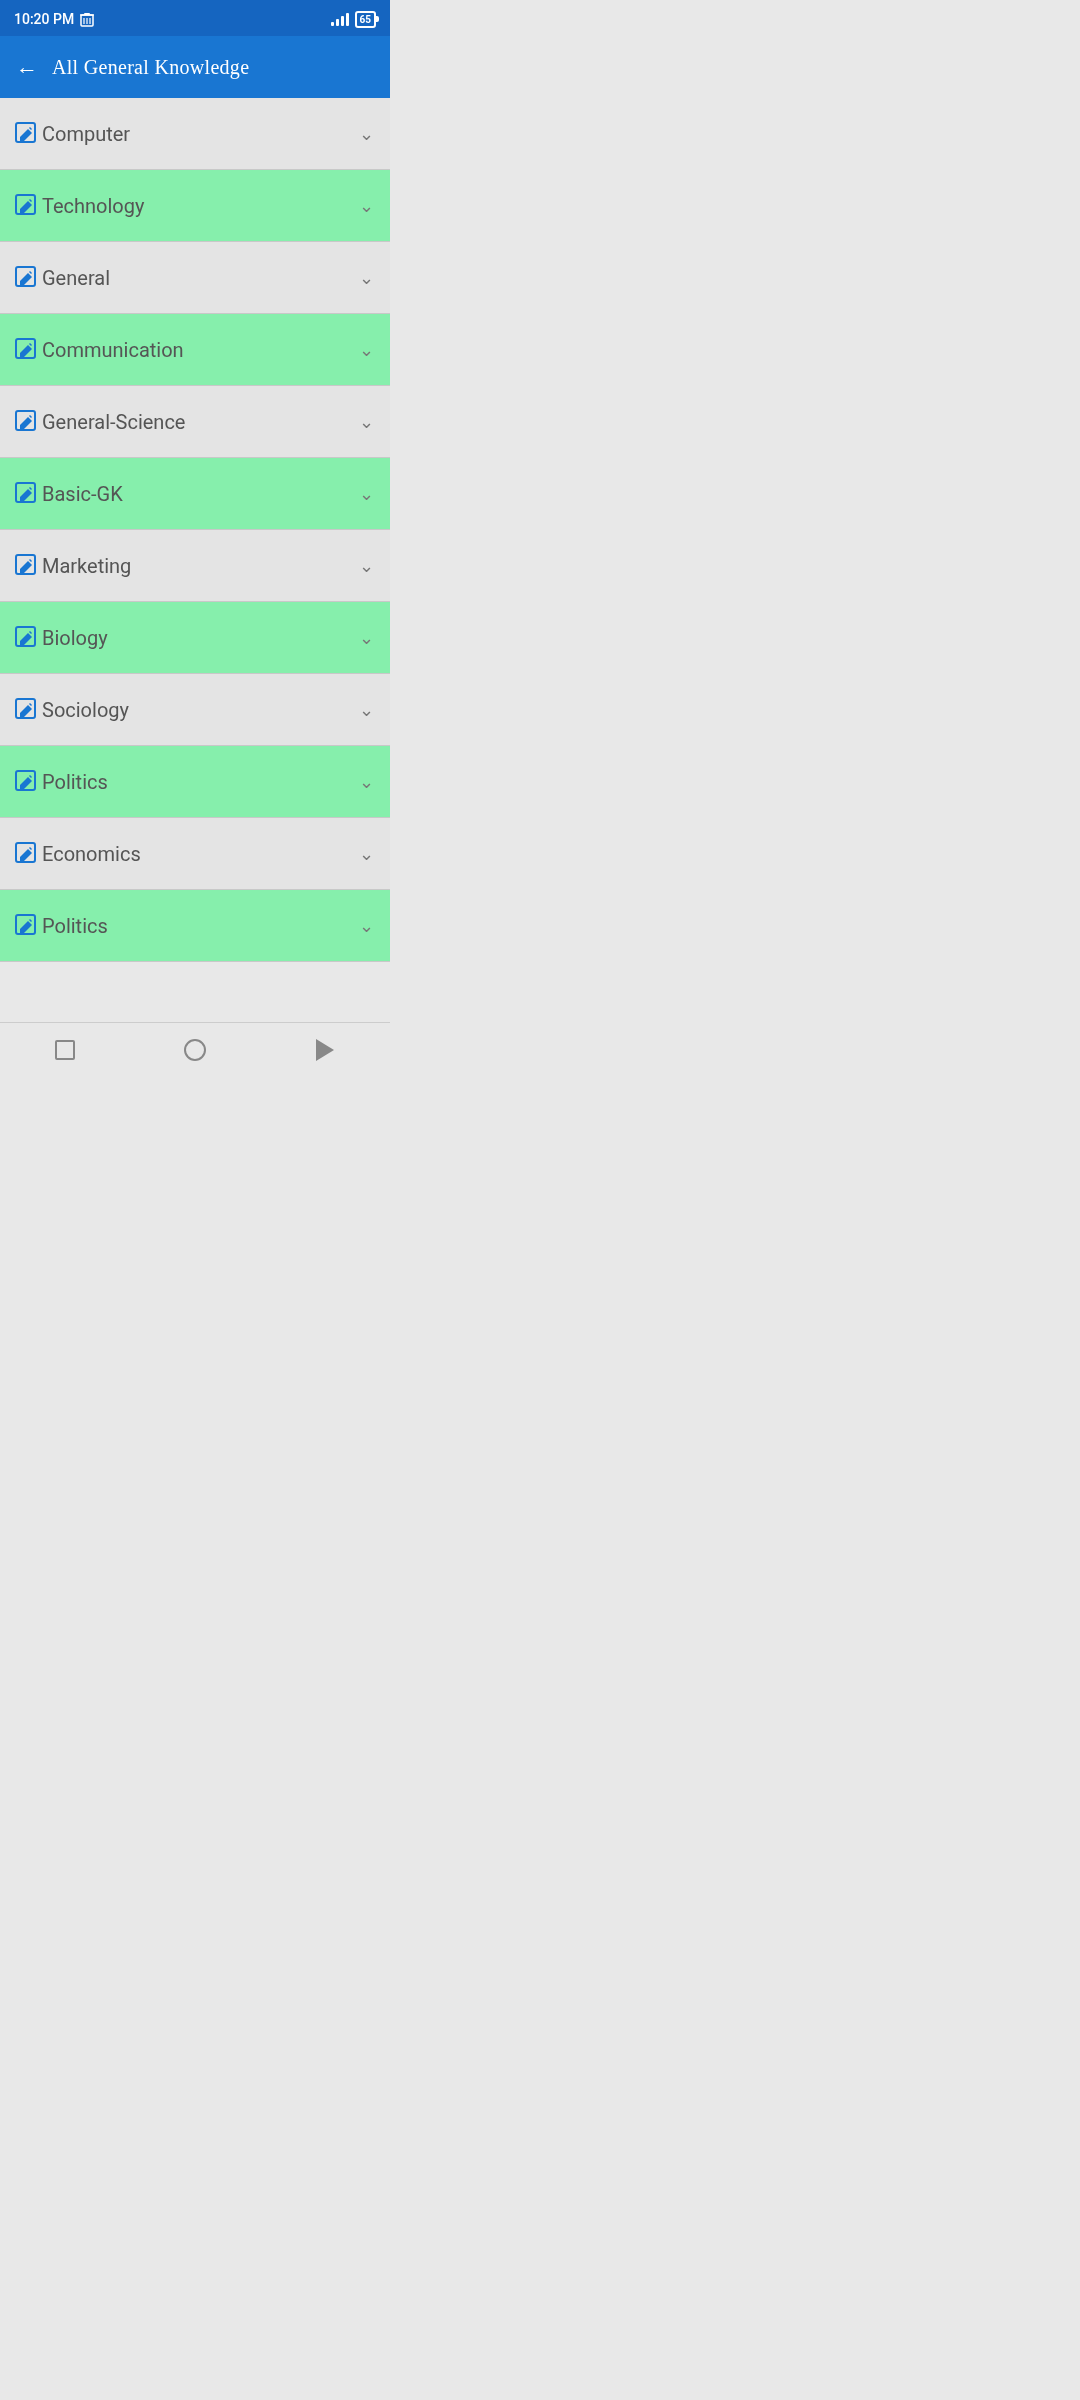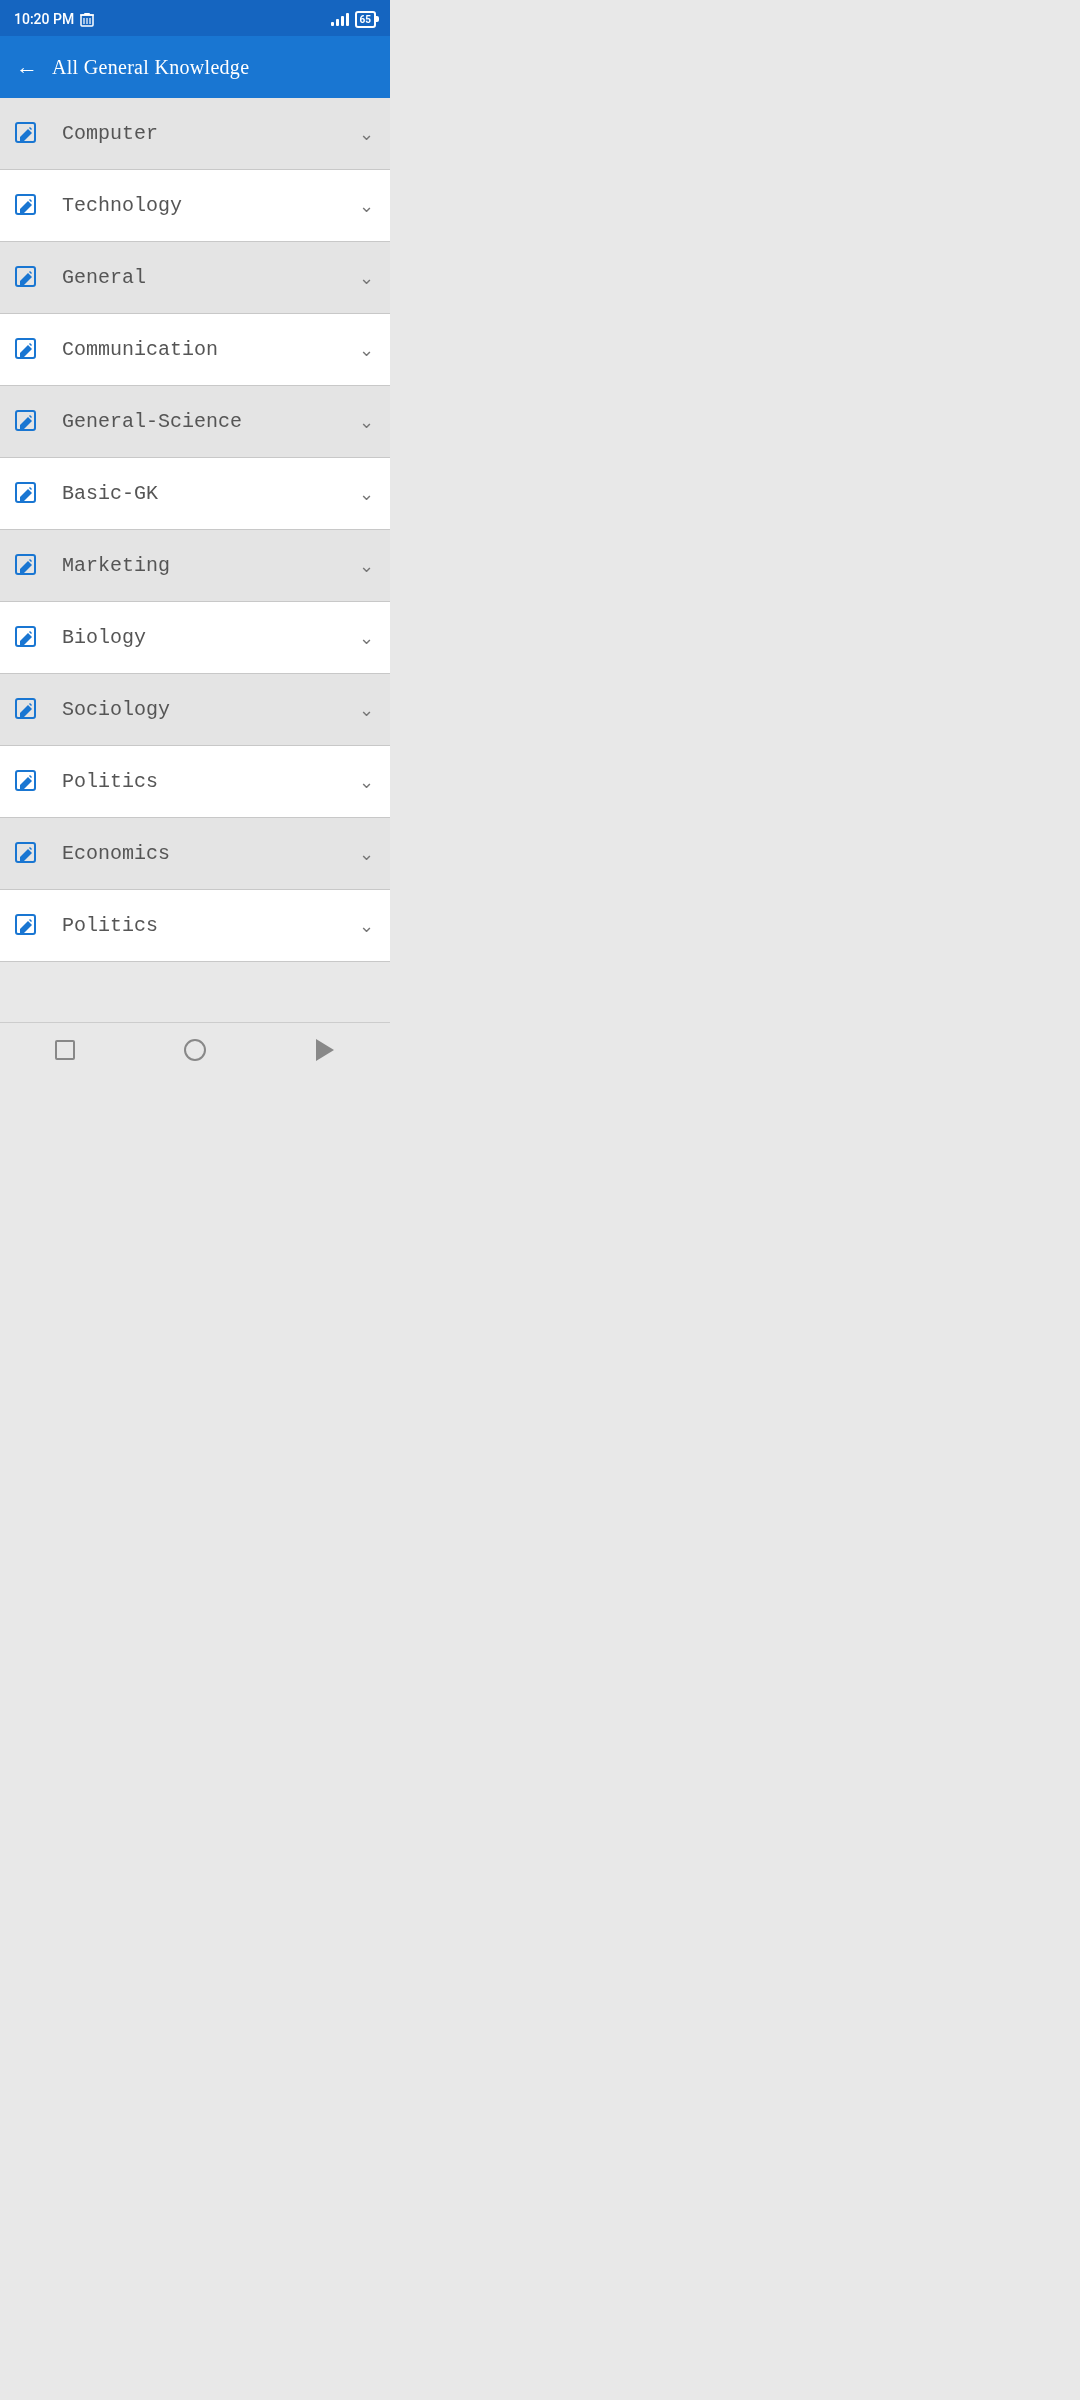--- a/index.html
+++ b/index.html
@@ -110,35 +110,34 @@
     
     .list-container {
       background: #e8e8e8;
     }
 
     .list-item {
       display: flex;
       align-items: center;
       justify-content: space-between;
       padding: 20px 16px 20px 14px;
-      background: #ffffff;
+      background: #86efac;
       border-bottom: 1px solid #c8c8c8;
       cursor: pointer;
       min-height: 72px;
     }
 
     .list-item:nth-child(odd) {
       background: #e4e4e4;
     }
 
     .list-item-left {
       display: flex;
       align-items: center;
-      gap: 22px;
-      font-family: Liberation Mono, monospace;
+      gap: 2px;
     }
 
     .edit-icon {
       width: 26px;
       height: 26px;
       flex-shrink: 0;
     }
 
     .item-label {
       font-size: 20px;

